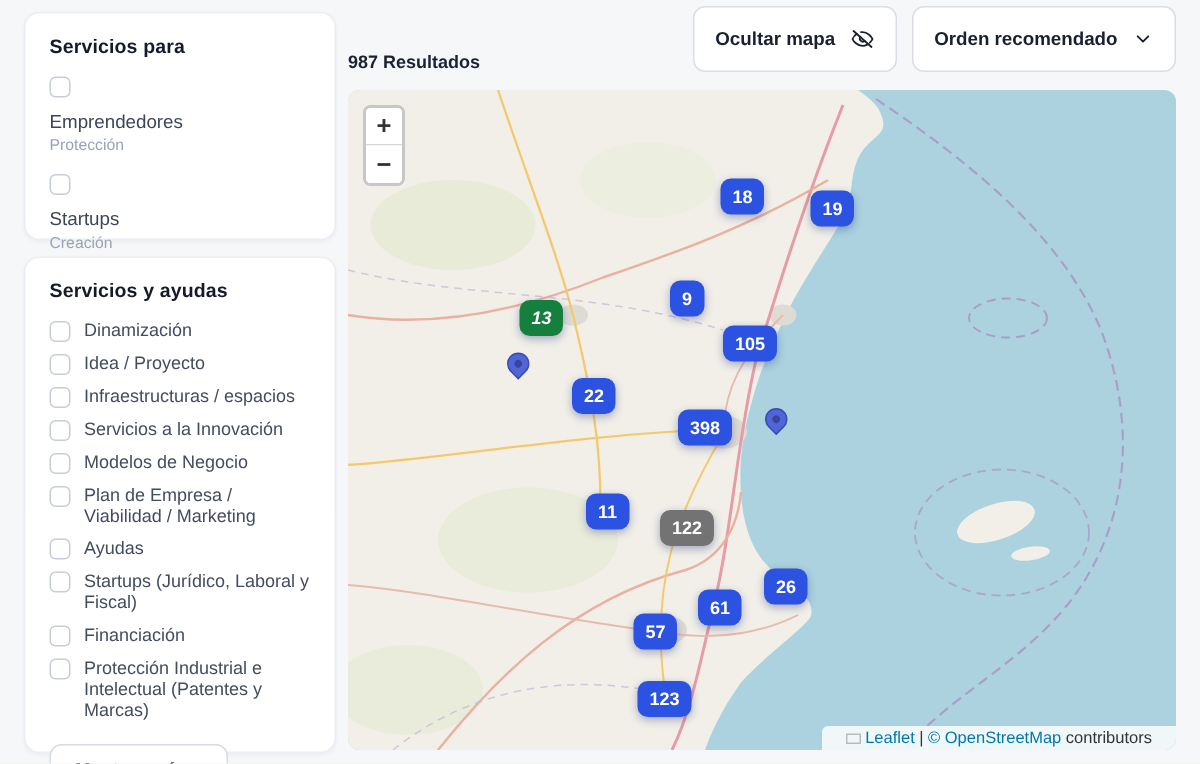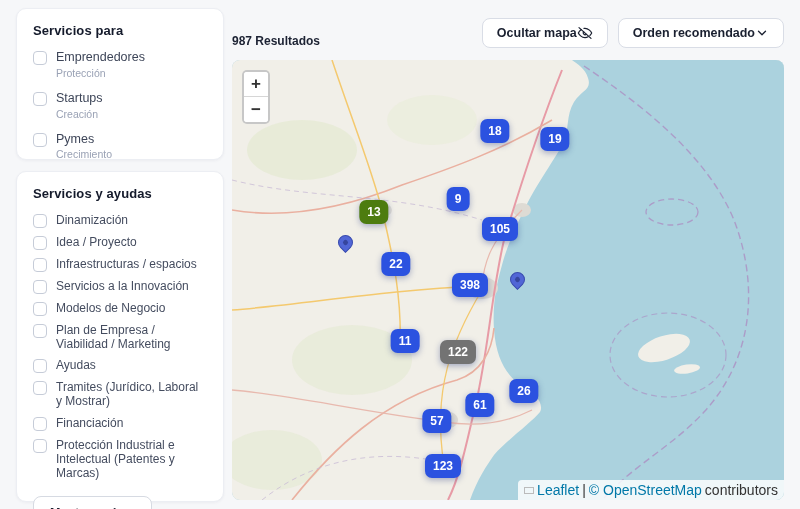--- a/index.html
+++ b/index.html
@@ -20,39 +20,39 @@
   #card-services-for { top:8px; height:152px; }
   #card-services-aids { top:171px; height:331px; }
   .card-title { font-size:13px; font-weight:bold; color:#141a2b; margin-bottom:12px; letter-spacing:.1px; }
   .chk-row { display:flex; align-items:flex-start; gap:9px; margin-bottom:10px; cursor:pointer; }
   .checkbox {
     flex:0 0 auto; width:14px; height:14px; margin-top:1px;
     border:1.5px solid #c6ccd8; border-radius:4px; background:#fff;
   }
   .chk-label { font-size:12px; line-height:1.18; color:#444c5f; }
   .chk-sub { font-size:10.5px; color:#9aa2b5; margin-top:2px; }
-  #card-services-for .chk-row { margin-bottom:12px; }
+  #card-services-for .chk-row { margin-bottom:12px;flex-direction:column; }
   #card-services-for .chk-label { font-size:12.5px; color:#3d4558; }
   #card-services-aids .chk-row { margin-bottom:7px; }
   .show-more-btn {
     margin-top:9px; display:inline-block;
     padding:9px 16px; background:#fff;
     border:1px solid #d6dae2; border-radius:8px;
     font-size:12.5px; font-weight:bold; color:#1a2030; cursor:pointer;
     font-family:inherit;
   }
   
   .main-header {
     position:absolute; left:232px; right:16px; top:16px; height:32px;
     display:flex; justify-content:space-between; align-items:flex-end;
   }
   .results-count { font-size:12px; font-weight:bold; color:#1c2233; margin-top:18px; }
   .header-actions { display:flex; gap:10px; }
   .hbtn {
-    height:30px; display:flex; align-items:center; gap:0;
+    height:44px; display:flex; align-items:center; gap:10px;
     padding:0 14px; background:#fff; border:1px solid #d9dde6; border-radius:8px;
     font-size:12.5px; font-weight:bold; color:#1a2030; cursor:pointer;
     font-family:inherit;
   }
   .hbtn svg { display:block; }
   
   .map {
     position:absolute; left:232px; top:60px; width:552px; height:440px;
     border-radius:8px; overflow:hidden; background:#abd2de;
   }
@@ -82,21 +82,21 @@
   }
   .zoom-btn {
     width:100%; height:25px; display:flex; align-items:center; justify-content:center;
     font-size:17px; font-weight:bold; color:#333; background:#fff; cursor:pointer;
     border:none; font-family:inherit;
   }
   .zoom-btn:first-child { border-bottom:1px solid #d6d6d6; }
   .attribution {
     position:absolute; right:0; bottom:0; z-index:5;
     background:rgba(255,255,255,.82);
-    font-size:14px; color:#333; padding:2px 6px; border-top-left-radius:4px;
+    font-size:11px; color:#333; padding:2px 16px; border-top-left-radius:4px;
     display:flex; align-items:center; gap:3px; white-space:nowrap;
   }
   .attribution a { color:#0078a8; text-decoration:none; }
   .flag { display:inline-block; width:10px; height:7px; border:0.5px solid #bbb; }
   .flag .b { height:50%; background:#4d7fd0; }
   .flag .y { height:50%; background:#f7d648; }
 </style>
 </head>
 <body>
 
@@ -152,21 +152,21 @@
   <div class="chk-row">
     <span class="checkbox"></span>
     <span class="chk-label">Plan de Empresa / Viabilidad / Marketing</span>
   </div>
   <div class="chk-row">
     <span class="checkbox"></span>
     <span class="chk-label">Ayudas</span>
   </div>
   <div class="chk-row">
     <span class="checkbox"></span>
-    <span class="chk-label">Tramites (Jurídico, Laboral y Mostrar)</span>
+    <span class="chk-label">Startups (Jurídico, Laboral y Fiscal)</span>
   </div>
   <div class="chk-row">
     <span class="checkbox"></span>
     <span class="chk-label">Financiación</span>
   </div>
   <div class="chk-row">
     <span class="checkbox"></span>
     <span class="chk-label">Protección Industrial e Intelectual (Patentes y Marcas)</span>
   </div>
 
@@ -244,21 +244,21 @@
     <path d="M 30 440 C 80 400 140 390 200 400" fill="none" stroke="#c9bcd6" stroke-width="1" stroke-dasharray="5 4" opacity=".8"></path>
   </svg>
 
   <div class="marker-layer">
       <div class="pin" style="left: 113px; top: 193px;"></div>
       <div class="pin" style="left: 285px; top: 230px;"></div>
       <div class="cluster" style="left: 263px; top: 71px; background: rgb(43, 82, 224);">18</div>
       <div class="cluster" style="left: 323px; top: 79px; background: rgb(43, 82, 224);">19</div>
       <div class="cluster" style="left: 226px; top: 139px; background: rgb(43, 82, 224);">9</div>
       <div class="cluster" style="left: 268px; top: 169px; background: rgb(43, 82, 224);">105</div>
-      <div class="cluster" style="left: 142px; top: 152px; background: #4d7c0f;">13</div>
+      <div class="cluster" style="left: 129px; top: 152px; background: #15803d; font-style: italic;">13</div>
       <div class="cluster" style="left: 164px; top: 204px; background: rgb(43, 82, 224);">22</div>
       <div class="cluster" style="left: 238px; top: 225px; background: rgb(43, 82, 224);">398</div>
       <div class="cluster" style="left: 173px; top: 281px; background: rgb(43, 82, 224);">11</div>
       <div class="cluster" style="left: 226px; top: 292px; background: #737373;">122</div>
       <div class="cluster" style="left: 292px; top: 331px; background: rgb(43, 82, 224);">26</div>
       <div class="cluster" style="left: 248px; top: 345px; background: rgb(43, 82, 224);">61</div>
       <div class="cluster" style="left: 205px; top: 361px; background: rgb(43, 82, 224);">57</div>
       <div class="cluster" style="left: 211px; top: 406px; background: rgb(43, 82, 224);">123</div>
     </div>
 

